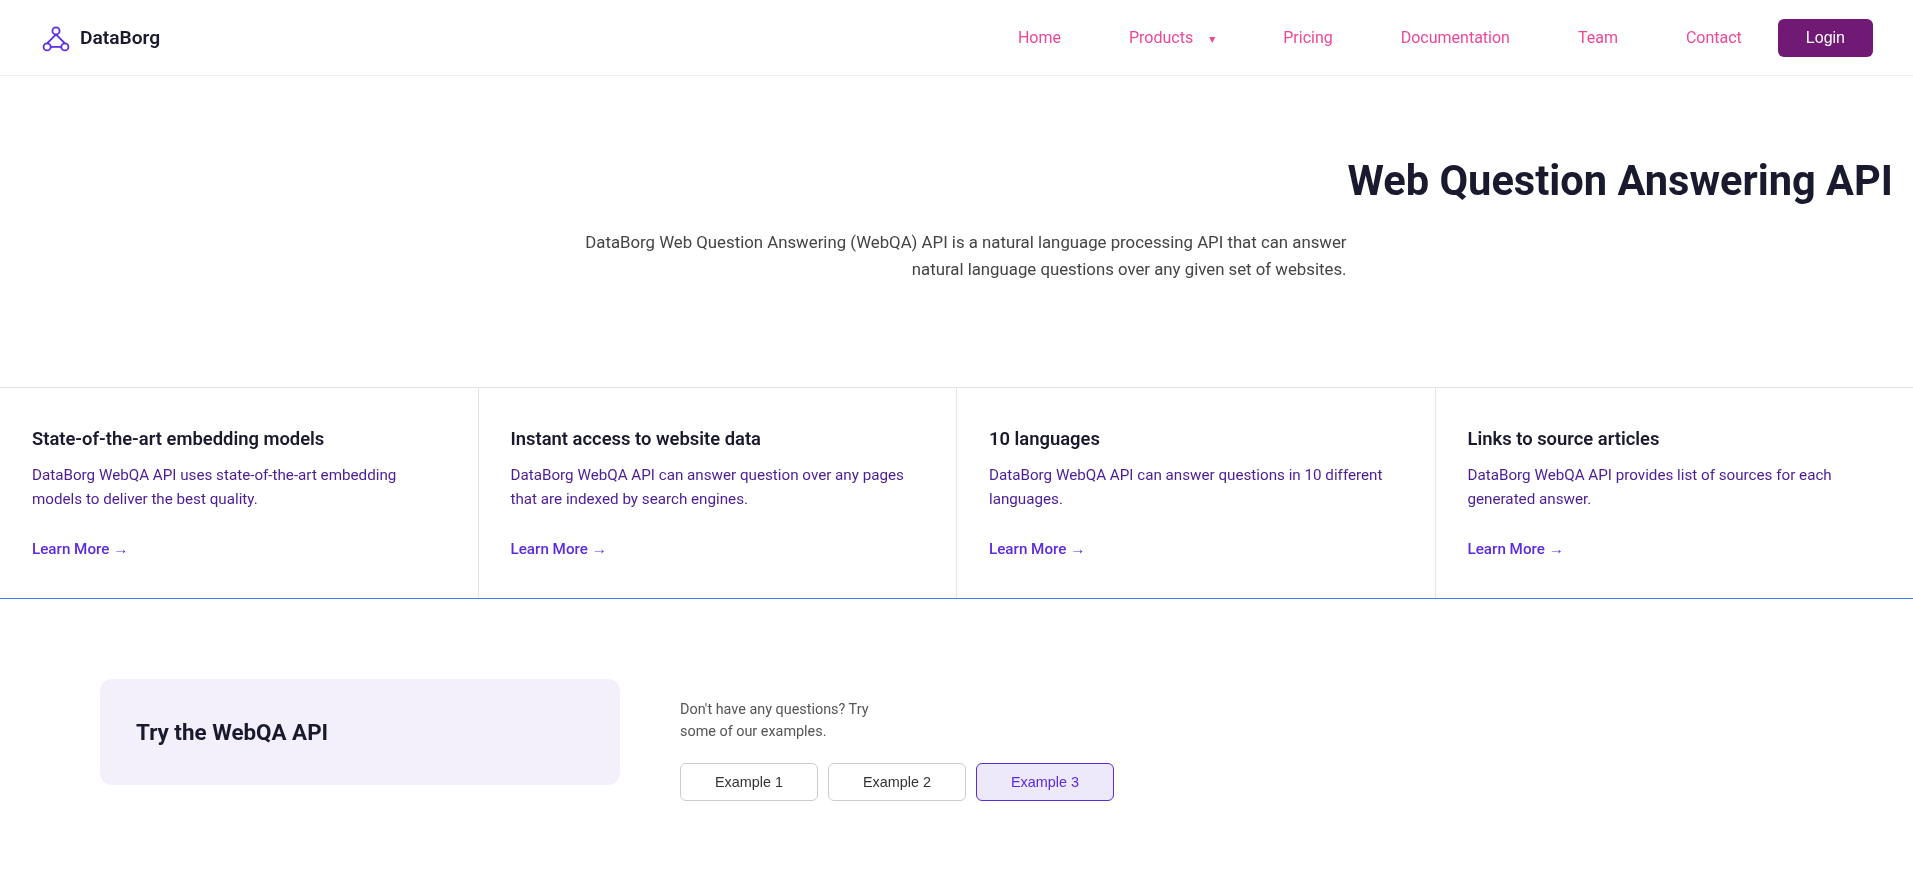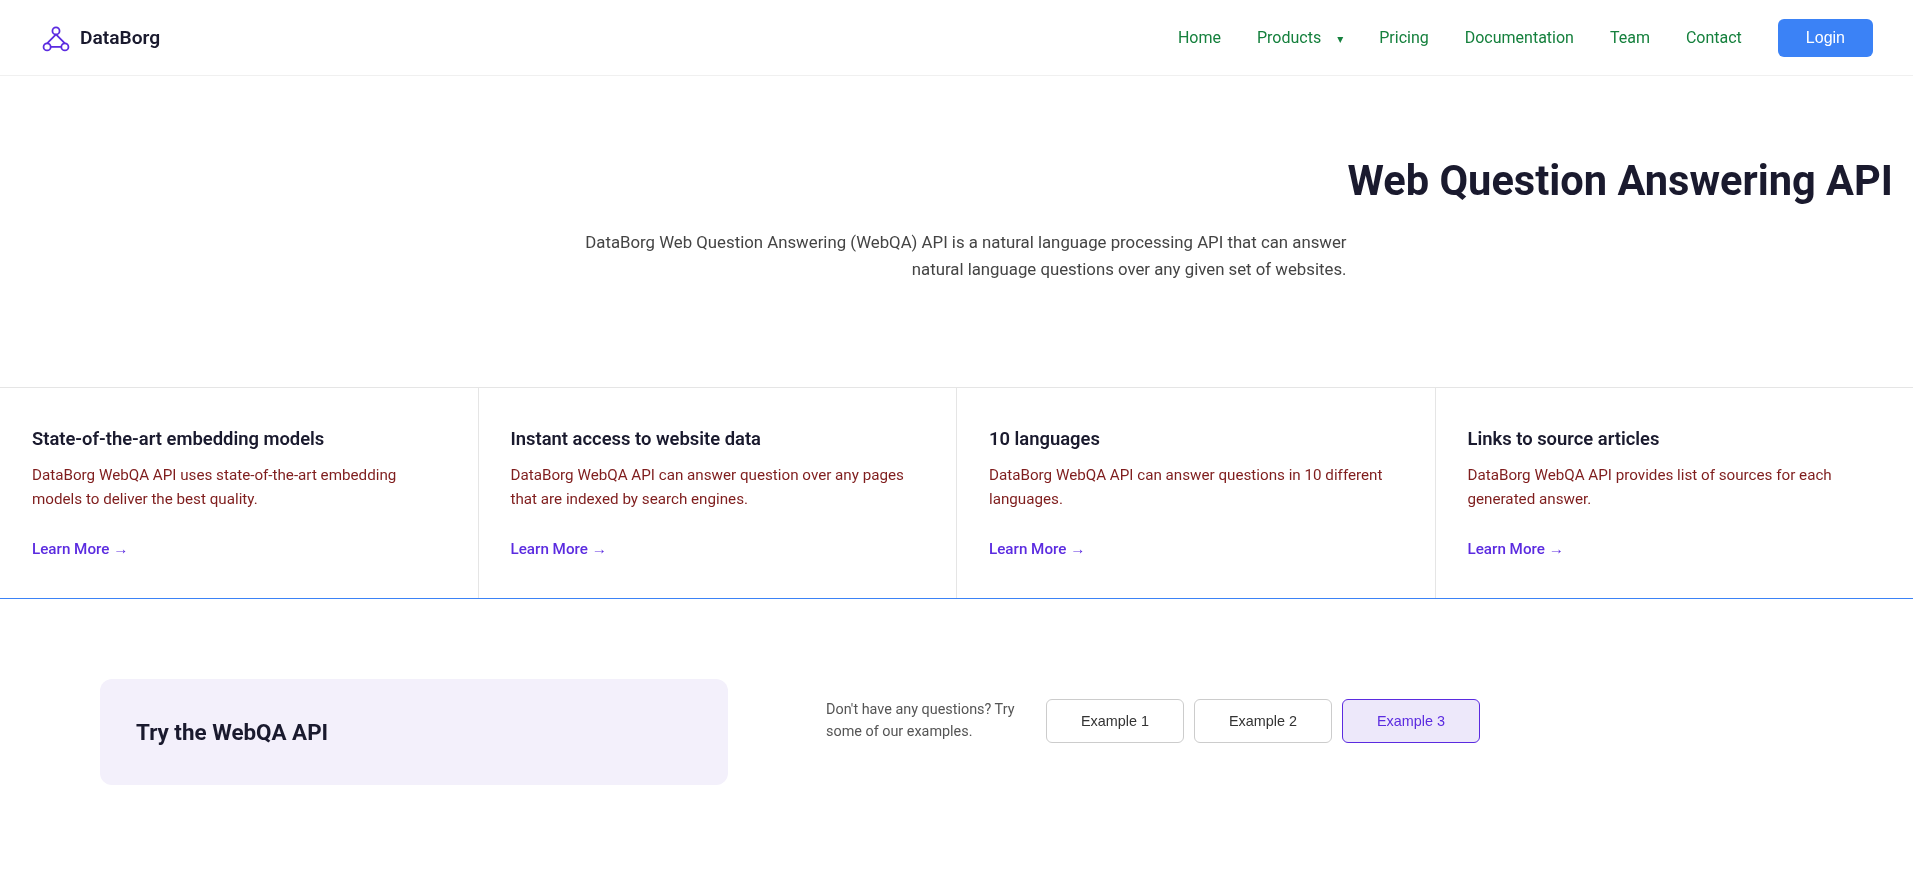--- a/index.html
+++ b/index.html
@@ -43,32 +43,33 @@
 
     .nav-links {
       display: flex;
       align-items: center;
       gap: 36px;
       list-style: none;
     }
 
     .nav-links a {
       text-decoration: none;
-      color: #15803d;
+      color: #ec4899;
       font-size: 1rem;
+      margin-left: 32px;
     }
 
     .nav-products {
       display: flex;
       align-items: center;
       gap: 16px;
     }
 
     .nav-login-btn {
-      background: #3b82f6;
+      background: #701a75;
       color: #fff;
       border: none;
       border-radius: 6px;
       padding: 10px 28px;
       font-size: 1rem;
       cursor: pointer;
       font-weight: 500;
     }
 
     
@@ -112,21 +113,21 @@
 
     .feature-title {
       font-size: 1.15rem;
       font-weight: 600;
       color: #1a1a2e;
       margin-bottom: 14px;
     }
 
     .feature-desc {
       font-size: 0.95rem;
-      color: #7f1d1d;
+      color: #4c1d95;
       line-height: 1.6;
       margin-bottom: 28px;
     }
 
     .learn-more-link {
       color: #5b2be0;
       text-decoration: none;
       font-size: 0.95rem;
       font-weight: 500;
       display: inline-flex;
@@ -140,37 +141,36 @@
       gap: 0;
       margin-top: 60px;
       padding: 0 0 0 0;
       align-items: flex-start;
     }
 
     .try-card {
       background: #f3f0fb;
       border-radius: 12px;
       padding: 40px 36px;
-      width: 628px;
+      width: 520px;
       margin-left: 100px;
       margin-top: 20px;
     }
 
     .try-card-title {
       font-size: 1.4rem;
       font-weight: 700;
       color: #1a1a2e;
     }
 
     .examples-area {
       display: flex;
-      flex-direction: row;
+      flex-direction: column;
       padding: 40px 60px;
       gap: 20px;
-      margin-left: 38px;
     }
 
     .examples-hint {
       font-size: 0.9rem;
       color: #555;
       max-width: 200px;
       line-height: 1.5;
     }
 
     .example-buttons {

